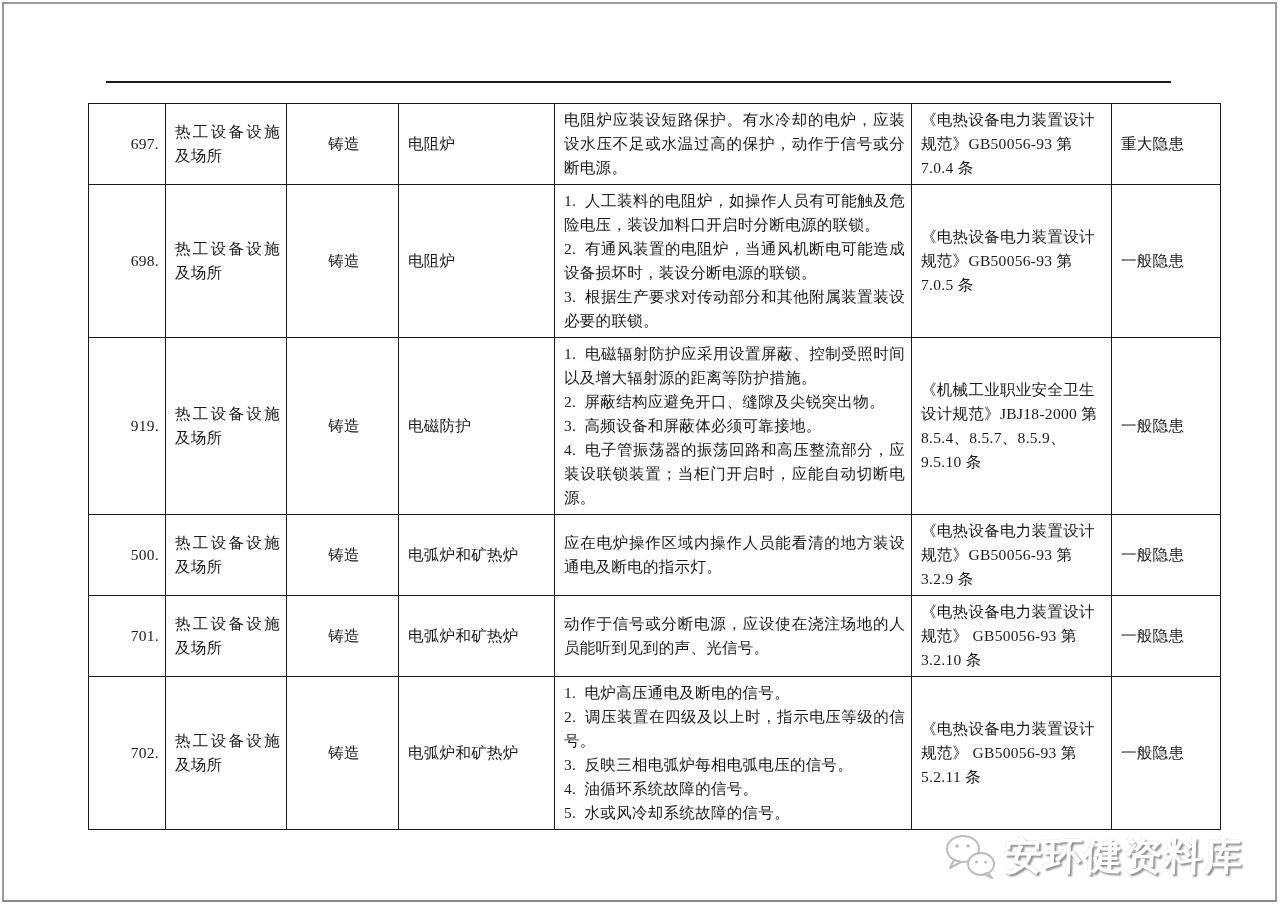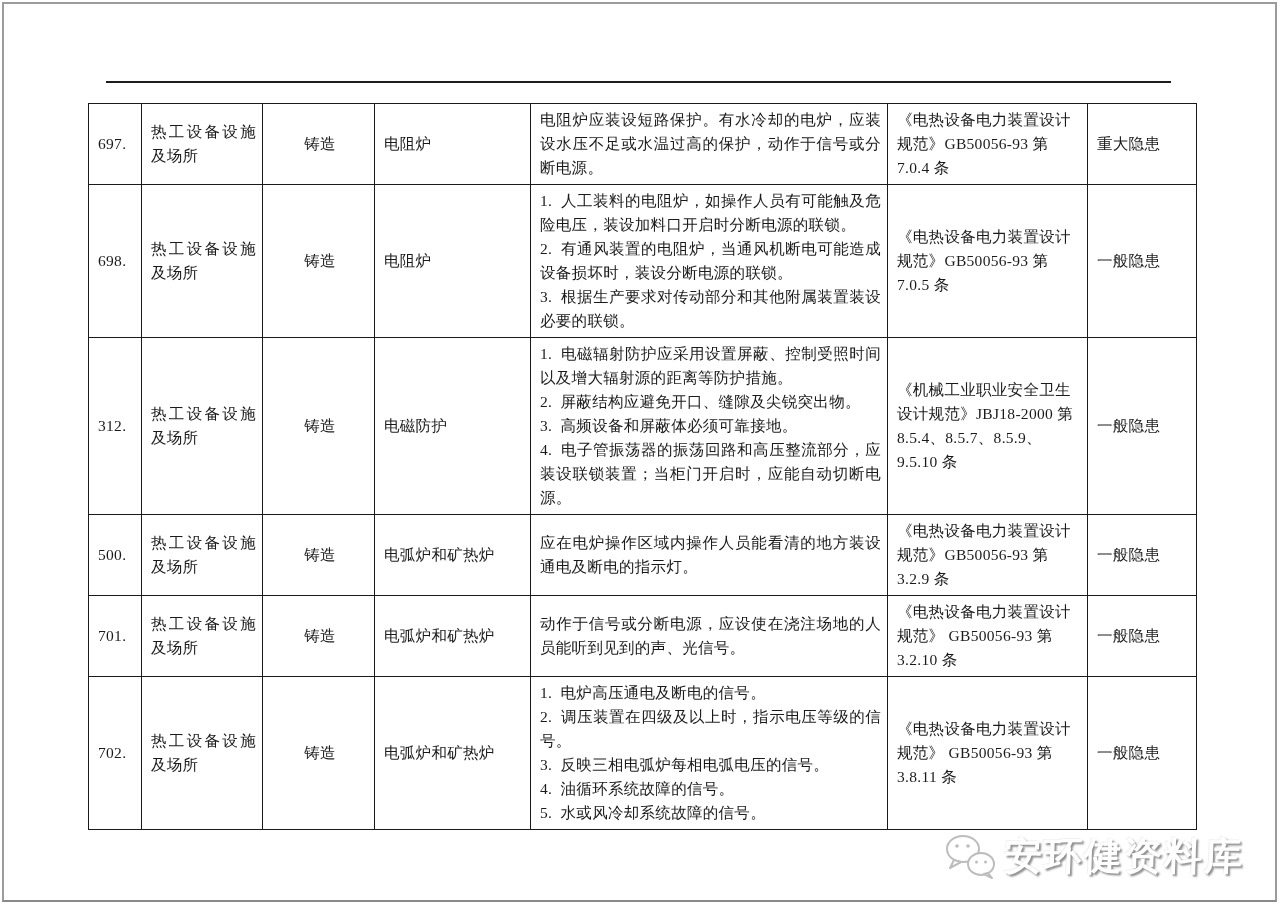--- a/index.html
+++ b/index.html
@@ -16,21 +16,21 @@
     position:absolute;left:106px;top:81px;width:1065px;height:2px;background:#1c1c1c;
   }
   table.doc{
     position:absolute;left:88px;top:103px;border-collapse:collapse;table-layout:fixed;
   }
   table.doc td{
     border:1px solid #1a1a1a;vertical-align:middle;
     font-size:15.5px;line-height:24px;letter-spacing:0.3px;
     padding:4px 6px 4px 9px;box-sizing:border-box;overflow:hidden;
   }
-  td.c-no{width:53px;text-align:left;padding:4px 2px;}
+  td.c-no{width:77px;text-align:right;padding:4px 2px;}
   td.c-area{width:121px;text-align:justify;}
   td.c-proc{width:112px;text-align:center;}
   td.c-equip{width:156px;}
   td.c-desc{width:357px;white-space:pre-wrap;text-align:justify;font-family:Liberation Serif, serif;}
   td.c-basis{width:200px;}
   td.c-level{width:109px;}
   tbody tr:nth-child(1){height:77px;}
   tbody tr:nth-child(2){height:142px;}
   tbody tr:nth-child(3){height:168px;}
   tbody tr:nth-child(4){height:75px;}
@@ -72,21 +72,21 @@
       <td class="c-area">热工设备设施及场所</td>
       <td class="c-proc">铸造</td>
       <td class="c-equip">电阻炉</td>
       <td class="c-desc">1.  人工装料的电阻炉，如操作人员有可能触及危险电压，装设加料口开启时分断电源的联锁。
 2.  有通风装置的电阻炉，当通风机断电可能造成设备损坏时，装设分断电源的联锁。
 3.  根据生产要求对传动部分和其他附属装置装设必要的联锁。</td>
       <td class="c-basis">《电热设备电力装置设计规范》GB50056-93 第 7.0.5 条</td>
       <td class="c-level">一般隐患</td>
     </tr>
         <tr>
-      <td class="c-no">312.</td>
+      <td class="c-no">919.</td>
       <td class="c-area">热工设备设施及场所</td>
       <td class="c-proc">铸造</td>
       <td class="c-equip">电磁防护</td>
       <td class="c-desc">1.  电磁辐射防护应采用设置屏蔽、控制受照时间以及增大辐射源的距离等防护措施。
 2.  屏蔽结构应避免开口、缝隙及尖锐突出物。
 3.  高频设备和屏蔽体必须可靠接地。
 4.  电子管振荡器的振荡回路和高压整流部分，应装设联锁装置；当柜门开启时，应能自动切断电源。</td>
       <td class="c-basis">《机械工业职业安全卫生设计规范》JBJ18-2000 第 8.5.4、8.5.7、8.5.9、9.5.10 条</td>
       <td class="c-level">一般隐患</td>
     </tr>
@@ -111,21 +111,21 @@
         <tr>
       <td class="c-no">702.</td>
       <td class="c-area">热工设备设施及场所</td>
       <td class="c-proc">铸造</td>
       <td class="c-equip">电弧炉和矿热炉</td>
       <td class="c-desc">1.  电炉高压通电及断电的信号。
 2.  调压装置在四级及以上时，指示电压等级的信号。
 3.  反映三相电弧炉每相电弧电压的信号。
 4.  油循环系统故障的信号。
 5.  水或风冷却系统故障的信号。</td>
-      <td class="c-basis">《电热设备电力装置设计规范》 GB50056-93 第 3.8.11 条</td>
+      <td class="c-basis">《电热设备电力装置设计规范》 GB50056-93 第 5.2.11 条</td>
       <td class="c-level">一般隐患</td>
     </tr>
       </tbody>
   </table>
 
   <div class="watermark">
     <span class="wm-icon">
       <svg width="52" height="46" viewBox="0 0 52 46">
         <g fill="#ffffff" stroke="#bdbdbd" stroke-width="2">
           <ellipse cx="19" cy="16" rx="16" ry="13"></ellipse>

